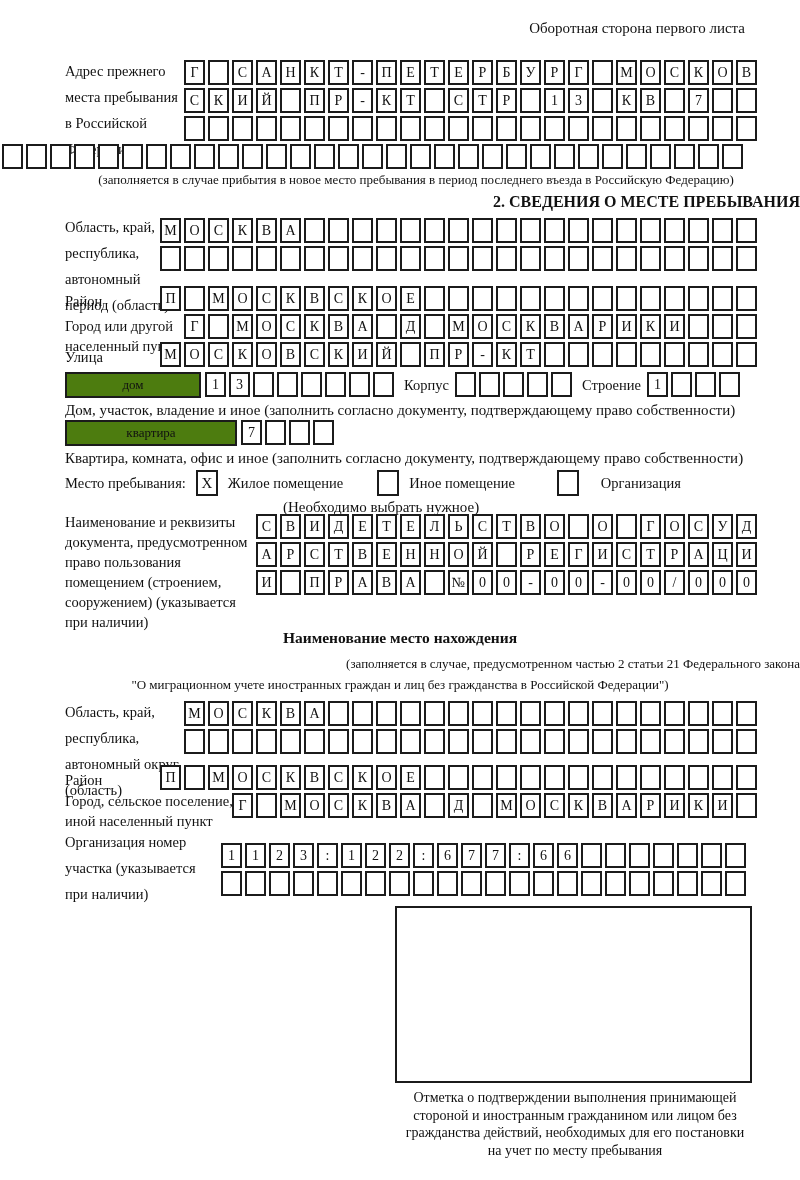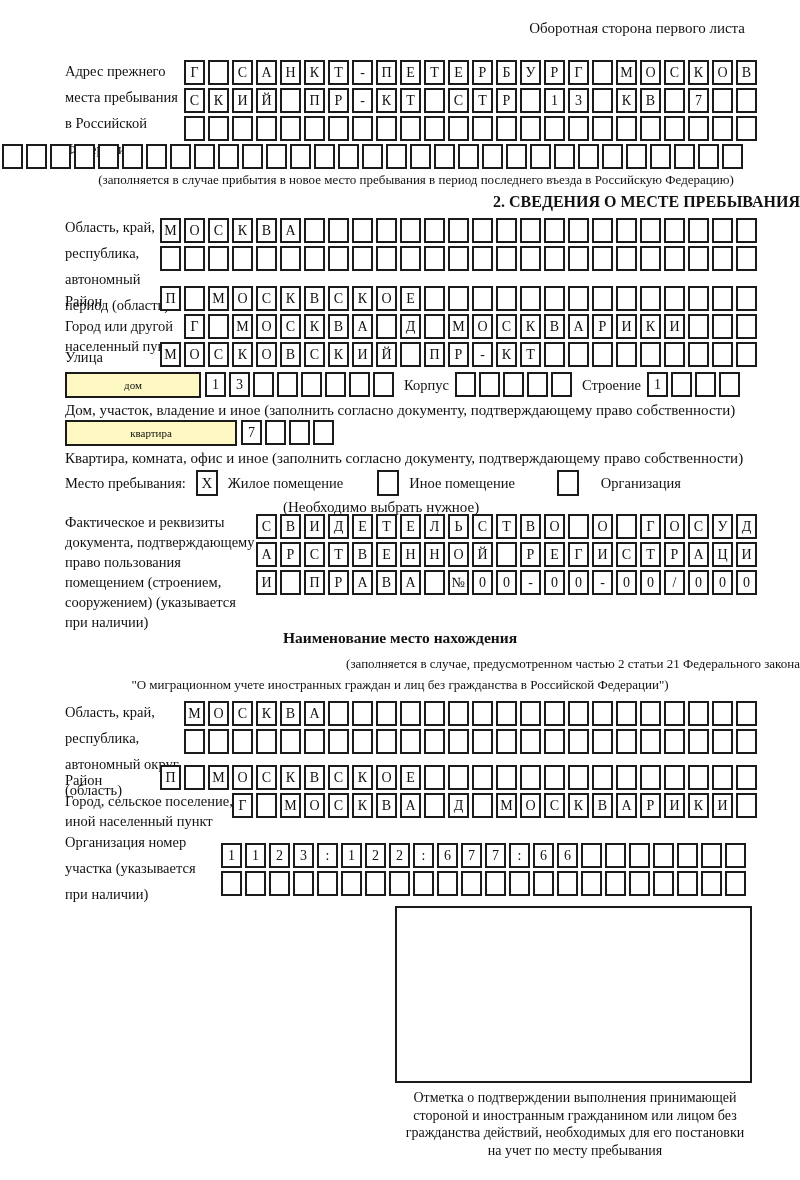--- a/index.html
+++ b/index.html
@@ -15,21 +15,21 @@
     width:21px;height:25px;box-sizing:border-box;border:2px solid #1b1b1b;
     display:flex;align-items:center;justify-content:center;
     font-size:14px;flex:0 0 auto;background:#fff;
   }
   .caption{position:absolute;width:100%;text-align:center;font-size:13px;}
   .caption-left{position:absolute;left:65px;font-size:15px;white-space:nowrap;}
   .heading{position:absolute;width:100%;text-align:right;font-size:16px;font-weight:bold;}
   .subheading{position:absolute;width:100%;text-align:center;font-size:15.5px;font-weight:bold;}
   .boxlabel{
     box-sizing:border-box;border:2px solid #1b1b1b;height:26px;
-    display:flex;align-items:center;justify-content:center;font-size:11px;flex:0 0 auto;background:#fef9c3;
+    display:flex;align-items:center;justify-content:center;font-size:13px;flex:0 0 auto;background:#4d7c0f;
   }
   .flexrow{position:absolute;display:flex;align-items:flex-start;}
   .chkbox{
     width:22px;height:26px;box-sizing:border-box;border:2px solid #1b1b1b;
     display:flex;align-items:center;justify-content:center;font-size:15px;flex:0 0 auto;background:#fff;
   }
   .mesto-text{font-size:14.5px;line-height:26px;white-space:nowrap;}
   .stamp-box{position:absolute;left:395px;top:906px;width:357px;height:177px;box-sizing:border-box;border:2px solid #1b1b1b;background:#fff;}
   .stamp-caption{position:absolute;left:383px;top:1089px;width:384px;text-align:center;font-size:14px;line-height:17.5px;}
 </style>
@@ -357,22 +357,22 @@
     <div class="chkbox" style="margin-left:10px;">X</div>
     <div class="mesto-text" style="margin-left:10px;">Жилое помещение</div>
     <div class="chkbox" style="margin-left:34px;"></div>
     <div class="mesto-text" style="margin-left:10px;">Иное помещение</div>
     <div class="chkbox" style="margin-left:42px;"></div>
     <div class="mesto-text" style="margin-left:22px;">Организация</div>
   </div>
   <div class="caption-left" style="left:283px;top:499px;">(Необходимо выбрать нужное)</div>
 
   <div class="lbl" style="left:65px;top:512px;line-height:20px;">
-    <div>Фактическое и реквизиты</div>
-    <div>документа, подтверждающему</div>
+    <div>Наименование и реквизиты</div>
+    <div>документа, предусмотренном</div>
     <div>право пользования</div>
     <div>помещением (строением,</div>
     <div>сооружением) (указывается</div>
     <div>при наличии)</div>
   </div>
   <div class="cellrow" style="top:514px;right:43px;">
       <div class="cell">С</div>
       <div class="cell">В</div>
       <div class="cell">И</div>
       <div class="cell">Д</div>

